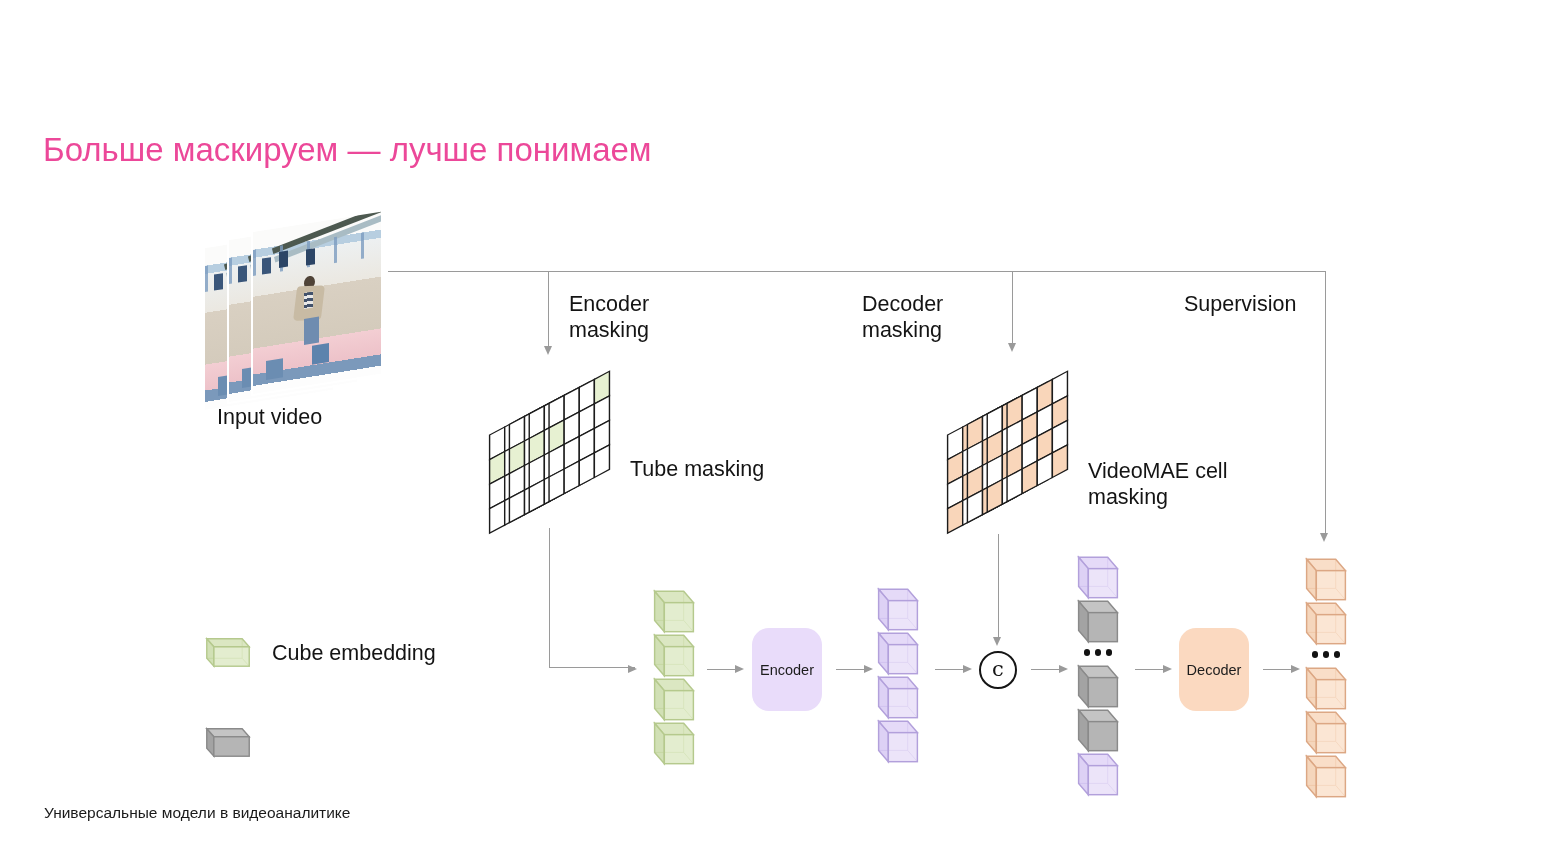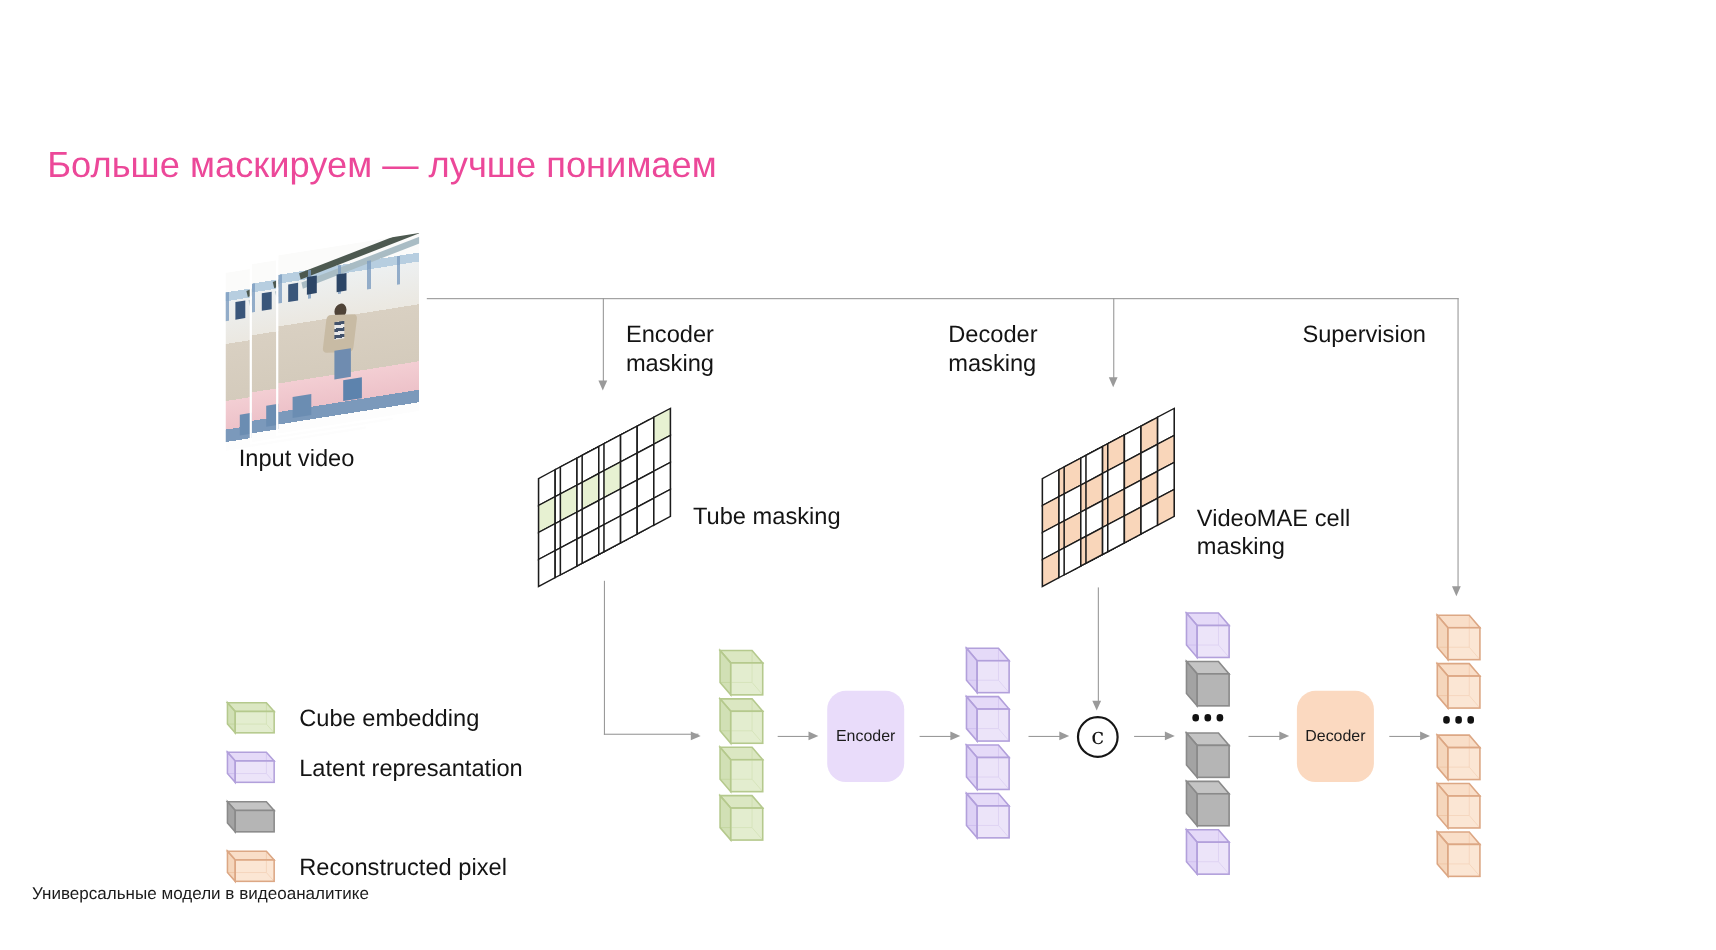--- a/index.html
+++ b/index.html
@@ -6,21 +6,21 @@
   html,body { background:#e8e8e8; }
   #slide {
     position:relative; width:1560px; height:864px; background:#ffffff;
     overflow:hidden; font-family:"Liberation Sans", sans-serif; color:#111;
   }
   .abs { position:absolute; }
 
   
   .title    { left:42px; top:26px; font-size:63px; letter-spacing:-1px; color:#0c0c0c; }
   .subtitle { left:43px; top:131px; font-size:33px; color:#ec4899; }
-  .footer   { left:29px; top:804px; font-size:15.5px; color:#1a1a1a; }
+  .footer   { left:44px; top:804px; font-size:15.5px; color:#1a1a1a; }
 
   
   .hline { height:0; border-top:1.6px solid #9a9a9a; }
   .varrow { width:0; border-left:1.6px solid #9a9a9a; }
   .varrow::after {
     content:''; position:absolute; left:-5.4px; bottom:-8px;
     border-top:9px solid #9a9a9a; border-left:4.6px solid transparent; border-right:4.6px solid transparent;
   }
   .harrow { height:0; border-top:1.6px solid #9a9a9a; }
   .harrow::after {
@@ -494,45 +494,23 @@
     <span class="legend-cube">
         <svg width="46" height="33" viewBox="0 0 52 37" style="display:block">
           <path d="M50,34 L42,25 M42,25 L42,3 M42,25 L2,25" stroke="#b5c98d" stroke-width="1" fill="none"></path>
     <polygon points="10,12 2,3 42,3 50,12" fill="#d2e1b3" fill-opacity="0.8" stroke="#b5c98d" stroke-width="1.6"></polygon>
     <polygon points="10,12 2,3 2,25 10,34" fill="#c6d8a2" fill-opacity="0.8" stroke="#b5c98d" stroke-width="1.6"></polygon>
     <rect x="10" y="12" width="40" height="22" fill="#dce8c3" fill-opacity="0.8" stroke="#b5c98d" stroke-width="1.6"></rect>
         </svg>
       </span>
     <span class="dlabel">Cube embedding</span>
   </div>
-  <div class="legend-row" style="top:633px">
-    <span class="legend-cube">
-        <svg width="46" height="33" viewBox="0 0 52 37" style="display:block">
-          <path d="M50,34 L42,25 M42,25 L42,3 M42,25 L2,25" stroke="#b2a0db" stroke-width="1" fill="none"></path>
-    <polygon points="10,12 2,3 42,3 50,12" fill="#ded1f6" fill-opacity="0.8" stroke="#b2a0db" stroke-width="1.6"></polygon>
-    <polygon points="10,12 2,3 2,25 10,34" fill="#d4c6f2" fill-opacity="0.8" stroke="#b2a0db" stroke-width="1.6"></polygon>
-    <rect x="10" y="12" width="40" height="22" fill="#e7ddf8" fill-opacity="0.8" stroke="#b2a0db" stroke-width="1.6"></rect>
-        </svg>
-      </span>
-    <span class="dlabel">Latent represantation</span>
-  </div>
   <div class="legend-row" style="top:678px">
     <span class="legend-cube">
         <svg width="46" height="33" viewBox="0 0 52 37" style="display:block">
     <polygon points="10,12 2,3 42,3 50,12" fill="#c4c4c4" fill-opacity="1" stroke="#8a8a8a" stroke-width="1.6"></polygon>
     <polygon points="10,12 2,3 2,25 10,34" fill="#a3a3a3" fill-opacity="1" stroke="#8a8a8a" stroke-width="1.6"></polygon>
     <rect x="10" y="12" width="40" height="22" fill="#b5b5b5" fill-opacity="1" stroke="#8a8a8a" stroke-width="1.6"></rect>
         </svg>
       </span>
   </div>
-  <div class="legend-row" style="top:723px">
-    <span class="legend-cube">
-        <svg width="46" height="33" viewBox="0 0 52 37" style="display:block">
-          <path d="M50,34 L42,25 M42,25 L42,3 M42,25 L2,25" stroke="#dca784" stroke-width="1" fill="none"></path>
-    <polygon points="10,12 2,3 42,3 50,12" fill="#f7d6ba" fill-opacity="0.8" stroke="#dca784" stroke-width="1.6"></polygon>
-    <polygon points="10,12 2,3 2,25 10,34" fill="#f2ccab" fill-opacity="0.8" stroke="#dca784" stroke-width="1.6"></polygon>
-    <rect x="10" y="12" width="40" height="22" fill="#fae0c9" fill-opacity="0.8" stroke="#dca784" stroke-width="1.6"></rect>
-        </svg>
-      </span>
-    <span class="dlabel">Reconstructed pixel</span>
-  </div>
 
 </div>
 
 </body></html>

